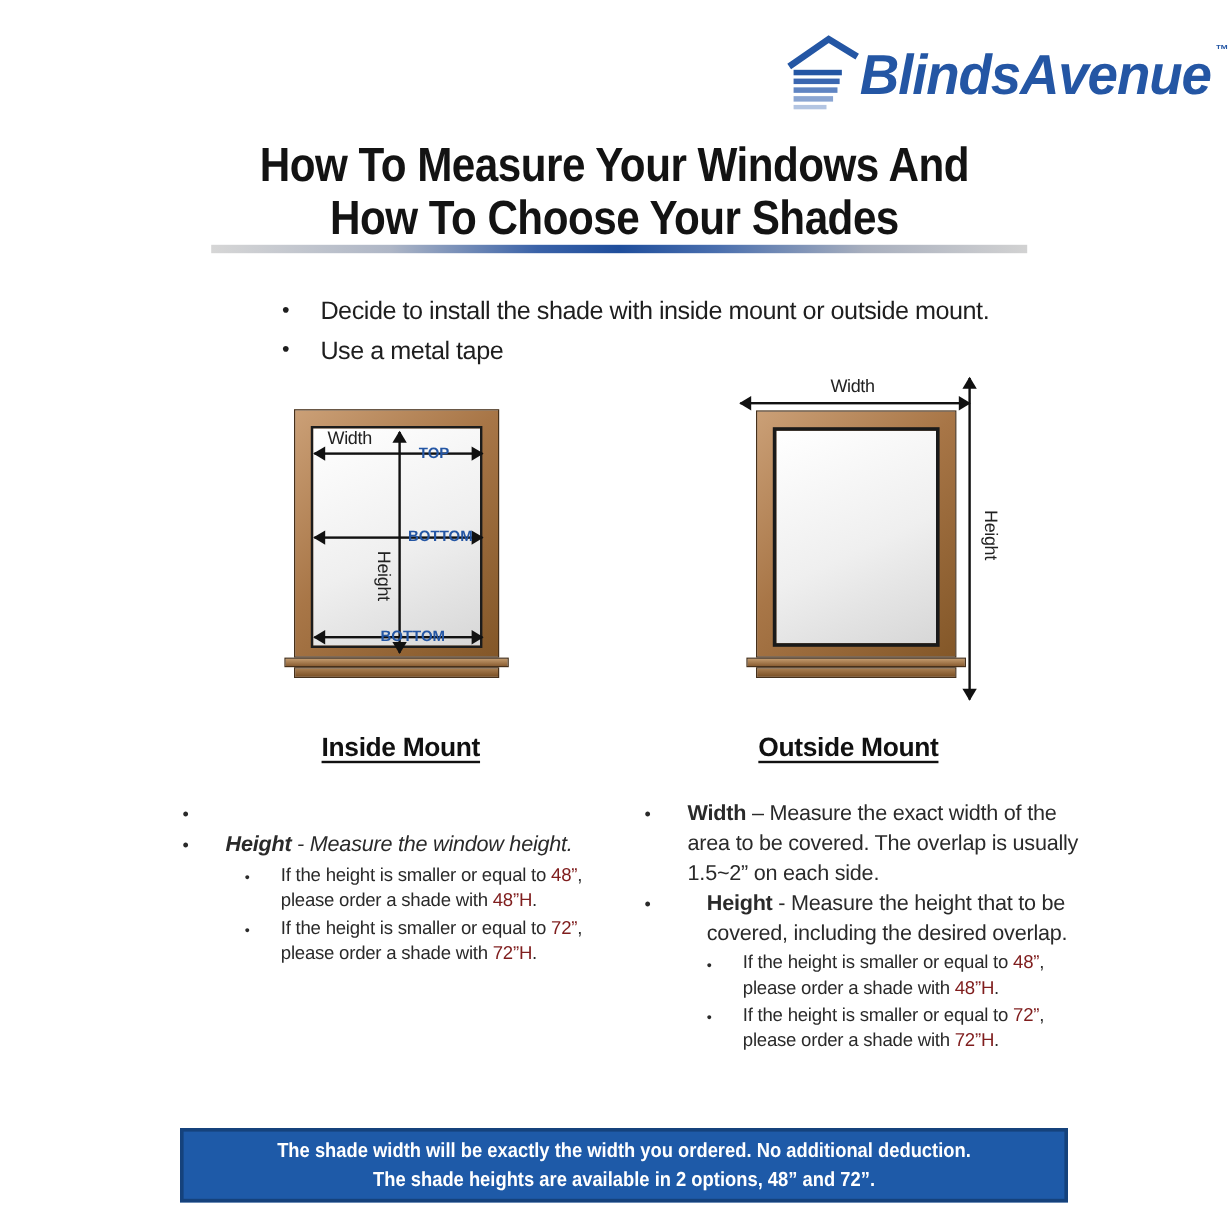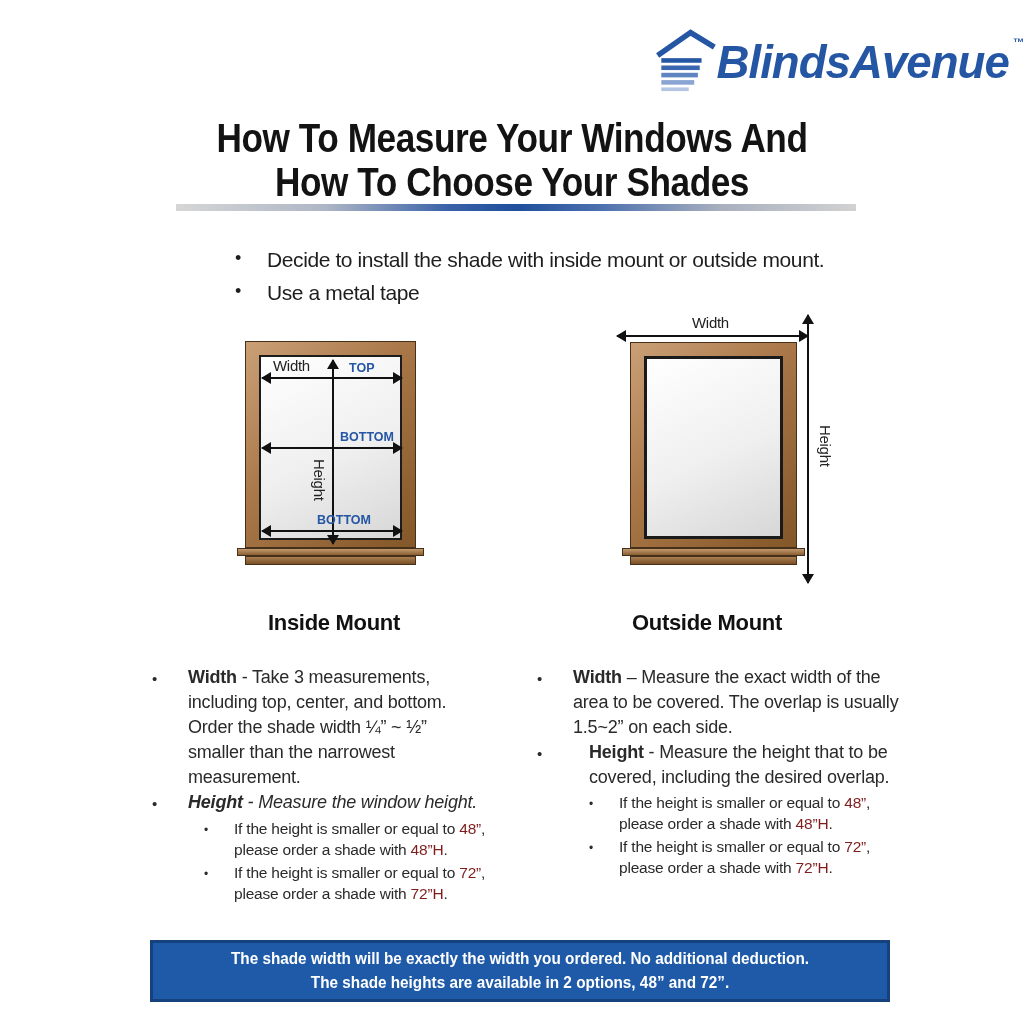--- a/index.html
+++ b/index.html
@@ -44,26 +44,26 @@
   .h-arrow::before{left:-1px;border-right:10px solid #111;}
   .h-arrow::after{right:-1px;border-left:10px solid #111;}
 
   .v-arrow{position:absolute;width:2px;background:#111;}
   .v-arrow::before,.v-arrow::after{content:"";position:absolute;left:-5px;width:0;height:0;
         border-left:6px solid transparent;border-right:6px solid transparent;}
   .v-arrow::before{top:-1px;border-bottom:10px solid #111;}
   .v-arrow::after{bottom:-1px;border-top:10px solid #111;}
 
   .diag-label{position:absolute;font-size:15px;color:#222;letter-spacing:-.3px;}
-  .diag-label.blue{font-size:12.5px;font-weight:bold;color:#2456A4;letter-spacing:0;}
+  .diag-label.blue{font-size:12.5px;font-weight:bold;color:#2456A4;letter-spacing:0;margin-top:10px;}
   .vert{writing-mode:vertical-rl;}
 
   
   .mount-head{position:absolute;width:220px;text-align:center;font-size:22px;font-weight:bold;
-              color:#111;text-underline-offset:4px;
+              color:#111;text-decoration:underline;text-underline-offset:4px;
               text-decoration-thickness:2px;letter-spacing:-.3px;}
 
   
   .col{position:absolute;font-size:18px;line-height:25px;color:#2a2a2a;letter-spacing:-.2px;}
   .b-row{display:flex;}
   .b-dot{width:36px;flex:none;font-size:15px;padding-top:1px;}
   .b-text{}
   .term{font-weight:bold;}
   .sub{font-size:15.5px;line-height:21px;margin-left:52px;margin-top:2px;}
   .sub .b-dot{width:30px;font-size:12px;padding-top:2px;}
@@ -143,23 +143,20 @@
     <div class="diag-label" style="left:75px;top:2px;">Width</div>
     <div class="diag-label vert" style="left:200px;top:113px;">Height</div>
   </div>
 
   <div class="mount-head" style="left:224px;top:610px;">Inside Mount</div>
   <div class="mount-head" style="left:597px;top:610px;text-align:center;">Outside Mount</div>
 
   <div class="col" style="left:152px;top:665px;width:368px;">
     <div class="b-row">
       <span class="b-dot">•</span>
-      <div class="b-text" style="width:290px;">
-        <span class="term">Width</span><span> - Take 3 measurements, including top, center, and bottom. Order the shade width ¼” ~ ½” smaller than the narrowest measurement.</span>
-      </div>
     </div>
     <div class="b-row">
       <span class="b-dot">•</span>
       <div class="b-text" style="width:310px;font-style:italic;">
         <span class="term">Height</span><span> - Measure the window height.</span>
       </div>
     </div>
     <div class="b-row sub">
       <span class="b-dot">•</span>
       <div class="b-text" style="width:260px;">

